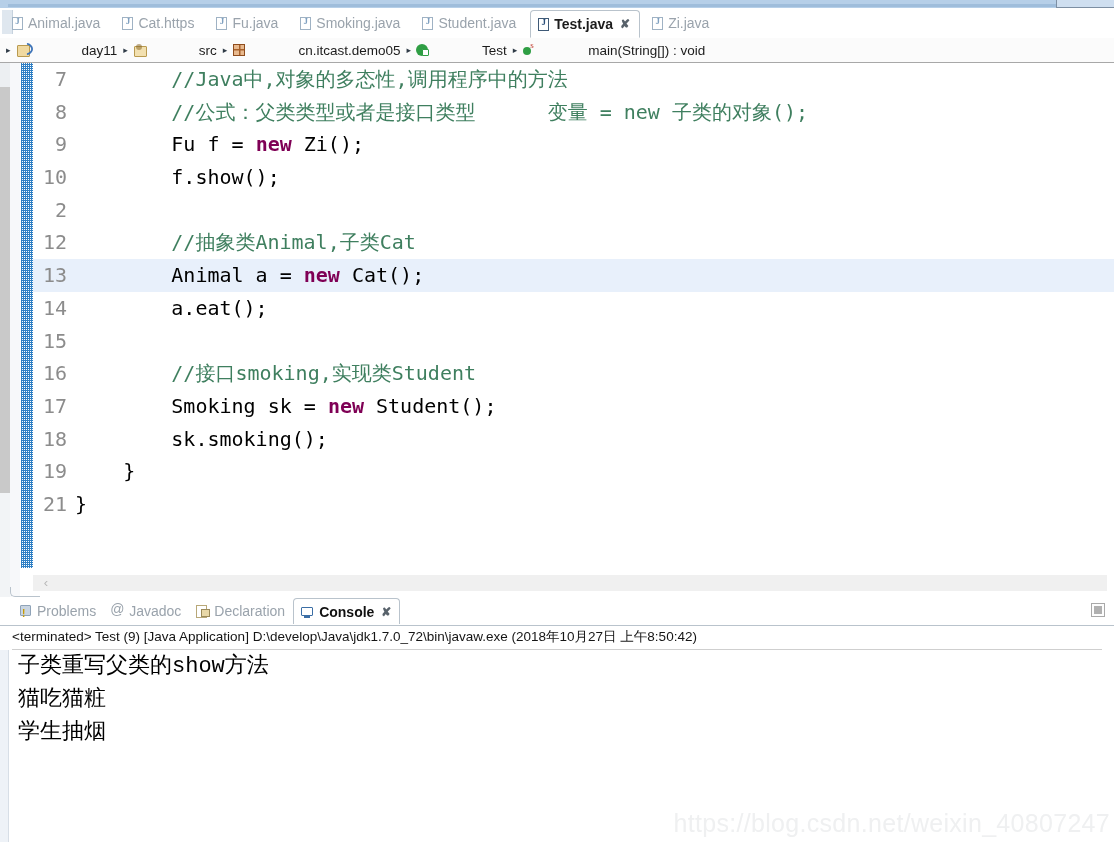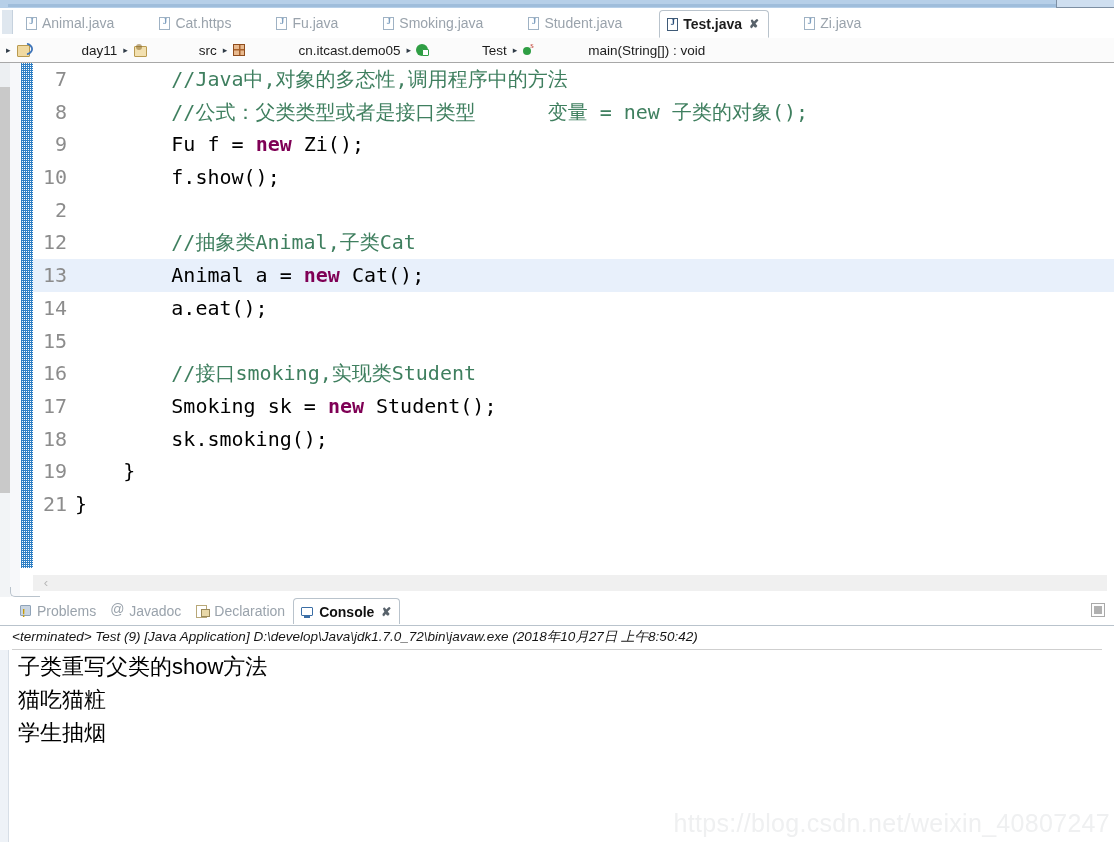--- a/index.html
+++ b/index.html
@@ -45,25 +45,24 @@
 
   
   .tabbar {
     position: absolute;
     left: 0; top: 8px;
     width: 1114px; height: 30px;
     background: #ffffff;
   }
   .tab-strip {
     position: absolute;
-    left: 18px; top: 0;
+    left: 4px; top: 0;
     height: 30px;
     display: flex;
     align-items: center;
-    gap: 23px;
   }
   .tab {
     display: flex;
     align-items: center;
     height: 26px;
     padding: 0 9px 0 7px;
     margin-right: 4px;
     font-size: 14px;
     color: #9aa3ac;
     white-space: nowrap;
@@ -431,21 +430,20 @@
     width: 1114px; height: 24px;
     border-top: 1px solid #b9c3cc;
     box-sizing: border-box;
   }
   .console-header-text {
     position: absolute;
     left: 12px; top: 2px;
     font-size: 13.5px;
     color: #151515;
     white-space: nowrap;
-    font-style: italic;
   }
   .console-header-rule {
     position: absolute;
     left: 12px; top: 23px;
     width: 1090px; height: 1px;
     background: #cfcfcf;
   }
   .console-out {
     position: absolute;
     left: 0; top: 53px;
@@ -455,21 +453,21 @@
   .console-left-bar {
     position: absolute;
     left: 0; top: 0;
     width: 9px; height: 192px;
     background: #eef2f7;
     border-right: 1px solid #d7dee6;
     box-sizing: border-box;
   }
   .console-line {
     margin-left: 18px;
-    font-family: Liberation Sans, sans-serif;
+    font-family: Liberation Mono, monospace;
     font-size: 22px;
     line-height: 33px;
     color: #000000;
     white-space: pre;
   }
   .watermark {
     position: absolute;
     right: 4px; bottom: 4px;
     font-size: 25px;
     color: #eff0f1;

